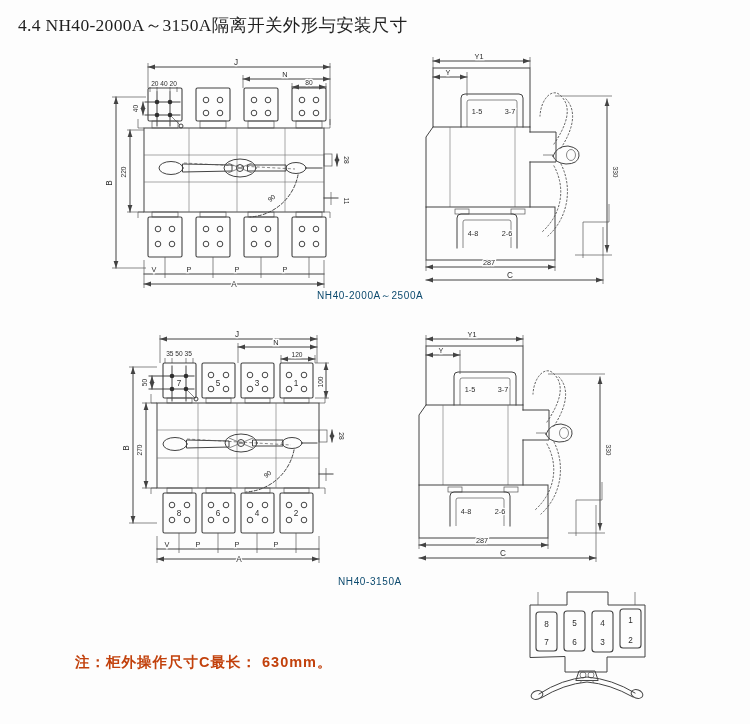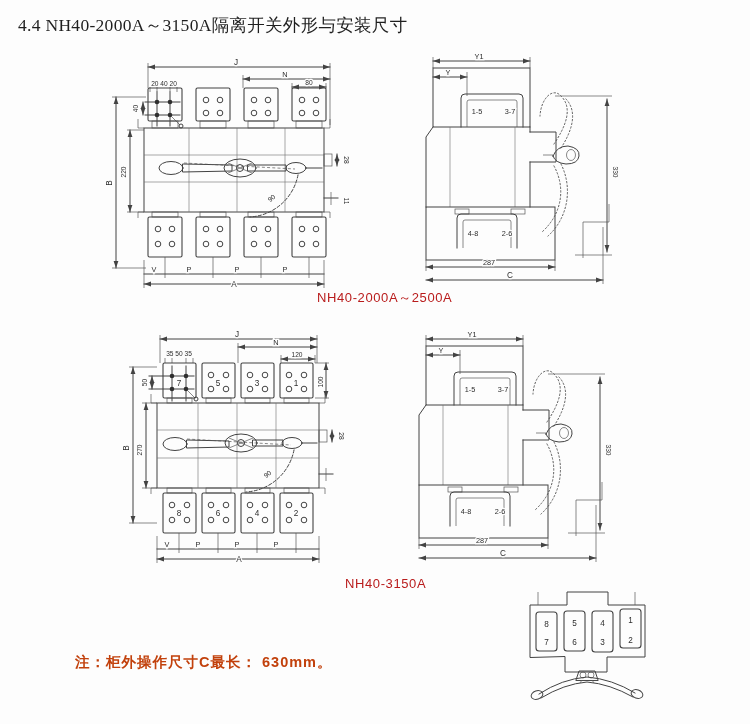--- a/index.html
+++ b/index.html
@@ -1,20 +1,20 @@
 <!DOCTYPE html>
 <html><head>
 <meta charset="utf-8">
 <style>
   html,body{margin:0;padding:0;background:#e8e8e8;}
   .page{position:relative;width:750px;height:724px;background:#fdfdfd;overflow:hidden;
         font-family:"Liberation Sans",sans-serif;padding-left:40px;}
   .title{position:absolute;left:18px;top:13px;font-family:"Liberation Serif",serif;
          font-size:17.5px;color:#1f1f1f;letter-spacing:.3px;}
-  .caption{position:absolute;font-size:13px;color:#b91c1c;letter-spacing:.6px;}
+  .caption{position:absolute;font-size:10px;color:#0c4a6e;letter-spacing:.6px;}
   .note{position:absolute;left:75px;top:653px;font-size:14.5px;font-weight:bold;color:#c2410c;letter-spacing:1px;}
   .drw{position:absolute;overflow:visible;}
   svg{overflow:visible;}
   .ln{stroke:#434343;stroke-width:1;fill:none;stroke-linecap:square;}
   .th{stroke:#565656;stroke-width:.7;fill:none;}
   .lt{stroke:#6e6e6e;stroke-width:.6;fill:none;}
   .dsh{stroke-dasharray:3,2.2;}
   .dot{stroke-dasharray:1.3,2.4;stroke-width:.85;}
   svg text{font-family:"Liberation Sans",sans-serif;fill:#2d2d2d;}
   .dim{font-size:6.6px;}
@@ -503,21 +503,21 @@
     </g>
     <g>
       <line class="th" x1="140" y1="44" x2="197" y2="44"></line>
       <line class="th" x1="160" y1="203" x2="197" y2="203"></line>
       <line class="ln" x1="192" y1="47" x2="192" y2="200" marker-start="url(#aD)" marker-end="url(#aD)"></line>
       <text class="dim bg" text-anchor="middle" transform="translate(198 120) rotate(90)">330</text>
       <path class="th" d="M194,152 V170 H168 V206"></path>
     </g>
   </svg>
 
-  <div class="caption" style="left:345px;top:576px">NH40-3150A</div>
+  <div class="caption" style="left:338px;top:576px">NH40-3150A</div>
 
   <svg class="drw" style="left:512px;top:582px" width="160" height="140" viewBox="0 0 160 140">
     <g>
       <path class="ln" d="M18,75 V23 H55 V10 H96 V23 H133 V75 H95 V90 H53 V75 Z"></path>
       <line class="th" x1="26" y1="10" x2="26" y2="23"></line>
       <line class="th" x1="123" y1="10" x2="123" y2="23"></line>
     </g>
     <g>
       <rect class="pad" x="24" y="30" width="21" height="39" rx="3"></rect>
       <rect class="pad" x="52" y="29" width="21" height="40" rx="3"></rect>

